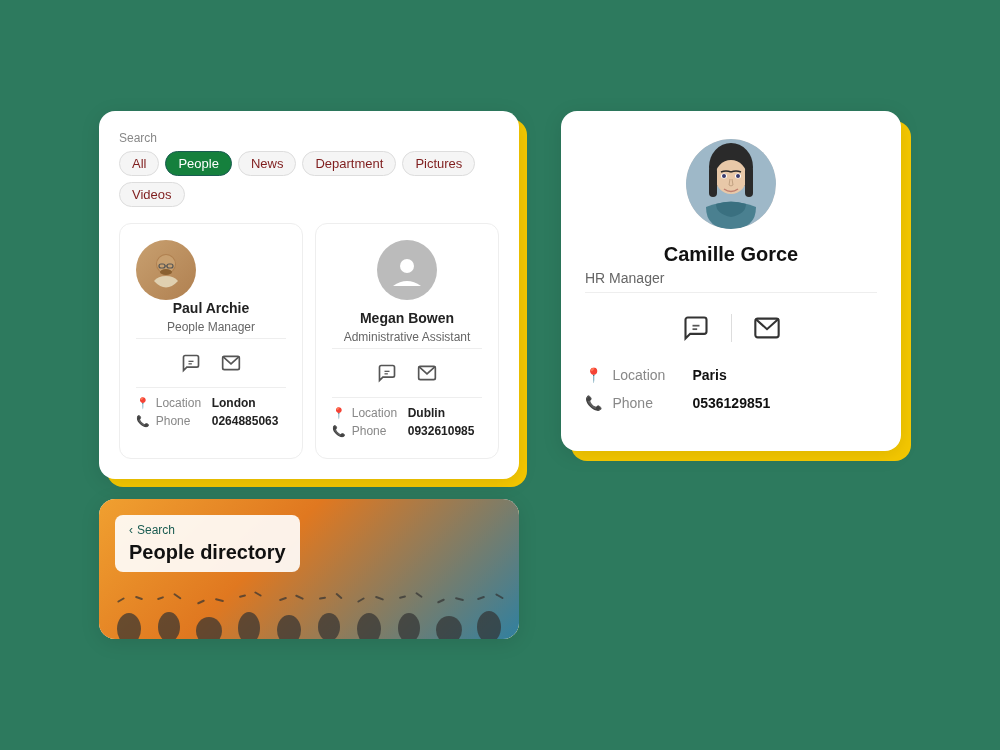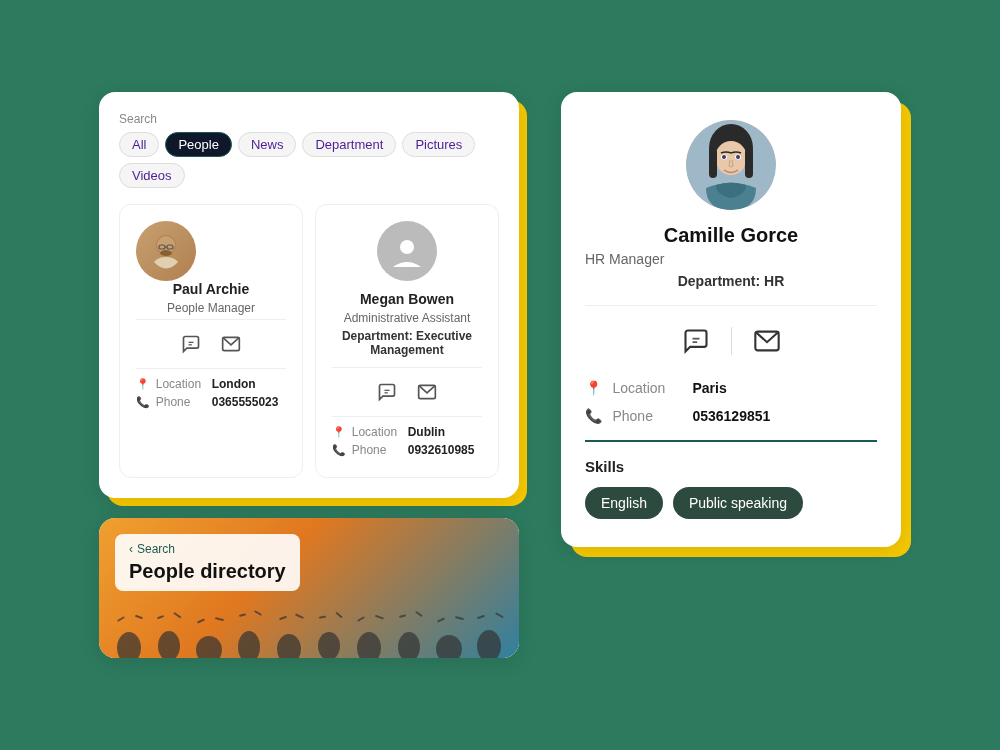--- a/index.html
+++ b/index.html
@@ -55,24 +55,24 @@
       margin-bottom: 16px;
       flex-wrap: wrap;
     }
     .filter-tab {
       padding: 4px 12px;
       border-radius: 20px;
       font-size: 13px;
       cursor: pointer;
       border: 1px solid #ddd;
       background: #f5f5f5;
-      color: #4c1d95;
+      color: #7f1d1d;
     }
     .filter-tab.active {
-      background: #0f172a;
+      background: #15803d;
       color: #fff;
       border-color: #1a5c52;
     }
     .people-cards {
       display: flex;
       gap: 12px;
     }
     .person-card {
       flex: 1;
       background: #fff;
@@ -403,38 +403,34 @@
           </div>
           <div class="person-info">
             <div class="info-row">
               <span class="info-icon">📍</span>
               <span class="info-label">Location</span>
               <span class="info-value">London</span>
             </div>
             <div class="info-row">
               <span class="info-icon">📞</span>
               <span class="info-label">Phone</span>
-              <span class="info-value">0365555023</span>
+              <span class="info-value">0264885063</span>
             </div>
           </div>
         </div>
 
         <div class="person-card">
           <div class="avatar-placeholder">
             <svg viewBox="0 0 36 36" fill="none">
               <circle cx="18" cy="14" r="7" fill="#fff"></circle>
               <path d="M4 34 Q18 24 32 34" fill="#fff"></path>
             </svg>
           </div>
           <div class="person-name">Megan Bowen</div>
           <div class="person-title">Administrative Assistant</div>
-          <div class="person-dept">
-            <span>Department:</span>
-            <span>Executive Management</span>
-          </div>
           <div class="action-icons">
             <div class="action-icon">
               <svg width="20" height="20" viewBox="0 0 24 24" fill="none" stroke="#555" stroke-width="2">
                 <path d="M21 15a2 2 0 0 1-2 2H7l-4 4V5a2 2 0 0 1 2-2h14a2 2 0 0 1 2 2z"></path>
                 <line x1="9" y1="10" x2="15" y2="10" stroke="#555" stroke-width="1.5"></line>
                 <line x1="9" y1="13" x2="13" y2="13" stroke="#555" stroke-width="1.5"></line>
               </svg>
             </div>
             <div class="action-icon">
               <svg width="20" height="20" viewBox="0 0 24 24" fill="none" stroke="#555" stroke-width="2">
@@ -539,24 +535,20 @@
         <ellipse cx="52" cy="37" rx="3" ry="2.5" fill="#fff"></ellipse>
         <ellipse cx="52" cy="37" rx="2" ry="2" fill="#3a3a6a"></ellipse>
 
         <path d="M44 40 L43 46 Q45 48 47 46 L46 40" stroke="#c0a080" stroke-width="1" fill="none"></path>
 
         <path d="M38 50 Q45 55 52 50" stroke="#c08070" stroke-width="1.5" fill="none"></path>
       </svg>
     </div>
     <div class="profile-name">Camille Gorce</div>
     <div class="profile-role">HR Manager</div>
-    <div class="profile-dept">
-      <span style="font-weight:700;">Department:</span>
-      <span>HR</span>
-    </div>
     <hr class="profile-divider">
     <div class="profile-actions">
       <div class="profile-action-icon">
         <svg width="28" height="28" viewBox="0 0 24 24" fill="none" stroke="#333" stroke-width="1.8">
           <path d="M21 15a2 2 0 0 1-2 2H7l-4 4V5a2 2 0 0 1 2-2h14a2 2 0 0 1 2 2z"></path>
           <line x1="9" y1="10" x2="15" y2="10" stroke="#555" stroke-width="1.5"></line>
           <line x1="9" y1="13" x2="13" y2="13" stroke="#555" stroke-width="1.5"></line>
         </svg>
       </div>
       <div class="vertical-divider"></div>
@@ -570,22 +562,15 @@
     <div class="profile-info-row">
       <span class="profile-info-icon">📍</span>
       <span class="profile-info-label">Location</span>
       <span class="profile-info-value">Paris</span>
     </div>
     <div class="profile-info-row">
       <span class="profile-info-icon">📞</span>
       <span class="profile-info-label">Phone</span>
       <span class="profile-info-value">0536129851</span>
     </div>
-    <div class="skills-section">
-      <div class="skills-title">Skills</div>
-      <div class="skills-tags">
-        <div class="skill-tag">English</div>
-        <div class="skill-tag">Public speaking</div>
-      </div>
-    </div>
   </div>
 
 </div>
 
 </body></html>

